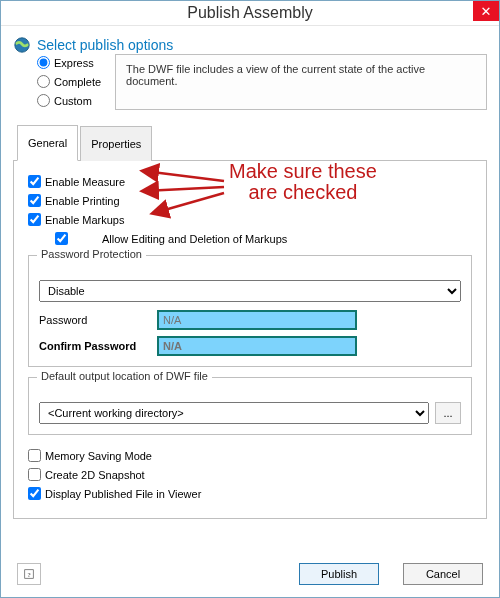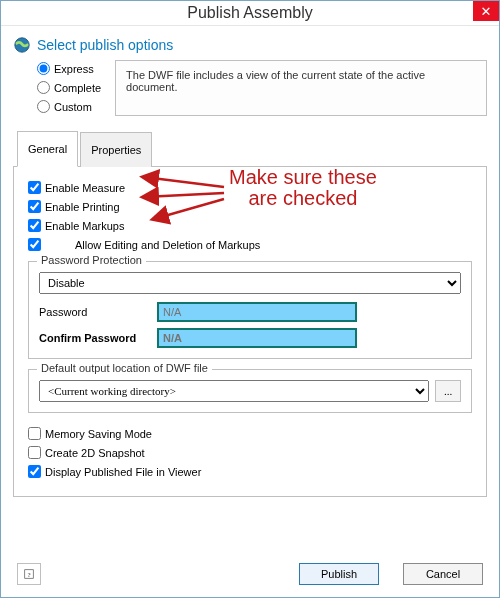--- a/index.html
+++ b/index.html
@@ -46,21 +46,20 @@
     line-height: 1;
     cursor: pointer;
   }
   .body {
     padding: 10px 12px;
   }
   .section-header {
     display: flex;
     align-items: center;
     gap: 6px;
-    margin-bottom: 6px;
   }
   .world-icon {
     width: 18px;
     height: 18px;
   }
   .header-text {
     color: #0b7cc1;
     font-size: 14px;
   }
   .options-row {
@@ -120,26 +119,26 @@
     padding: 14px 14px 12px 14px;
     position: relative;
   }
   .chk-row {
     display: flex;
     align-items: center;
     gap: 4px;
     margin-bottom: 6px;
   }
   .chk-row input { margin: 0; }
-  .indent { margin-left: 0; gap: 34px; }
+  .indent { margin-left: 27px; gap: 34px; }
 
   .fieldset {
     border: 1px solid #bfbfbf;
     margin-top: 10px;
-    padding: 10px 10px 10px 10px;
+    padding: 24px 10px 10px 10px;
     position: relative;
   }
   .fieldset .legend {
     position: absolute;
     top: -8px;
     left: 8px;
     background: #ffffff;
     padding: 0 4px;
     font-size: 11px;
     color: #333;
@@ -317,21 +316,21 @@
           <input class="native-input" disabled="" placeholder="N/A" style="">
         </div>
         <div class="row2" style="margin-bottom:0;font-weight:bold;">
           <label>Confirm Password</label>
           <input class="native-input" disabled="" placeholder="N/A" style="">
         </div>
       </div>
 
       <div class="fieldset">
         <span class="legend">Default output location of DWF file</span>
-        <div style="display:flex; align-items:center;font-family:Liberation Serif, serif;">
+        <div style="display:flex; align-items:center;">
           <select class="native-select" style="flex:1;">
             <option>&lt;Current working directory&gt;</option>
           </select>
           <button class="browse-btn">...</button>
         </div>
       </div>
 
       <div class="bottom-checks">
         <label class="chk-row">
           <input type="checkbox" style="">

